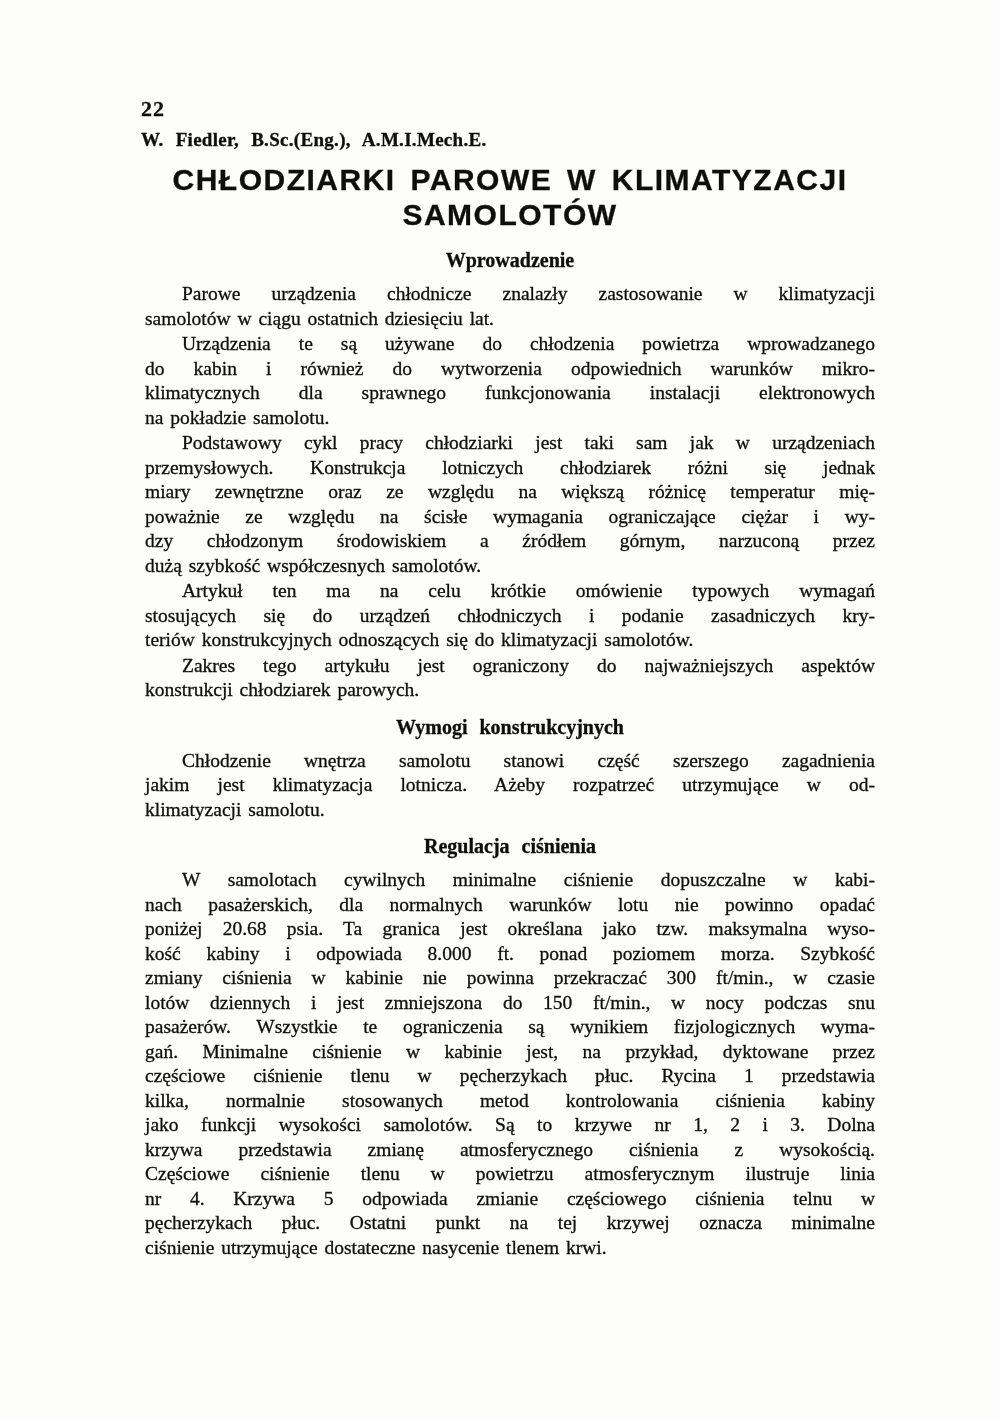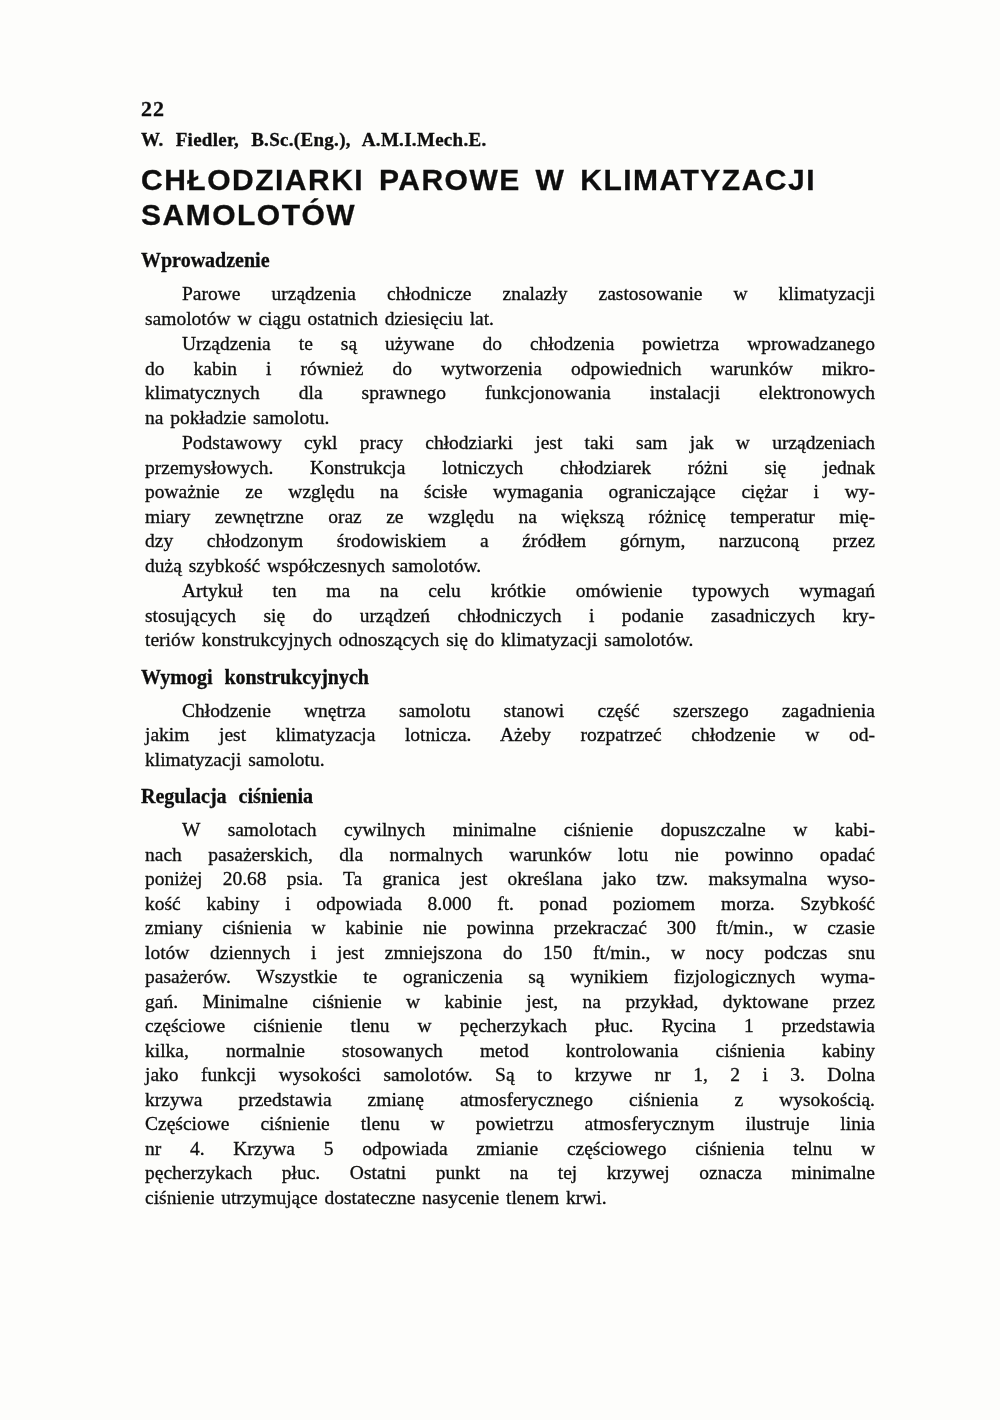--- a/index.html
+++ b/index.html
@@ -32,30 +32,31 @@
     font-weight: 700;
     word-spacing: 7px;
     letter-spacing: 0.3px;
   }
   .title {
     margin: 10px 0 16px 0;
     font-family: "Liberation Sans", "DejaVu Sans", sans-serif;
     font-weight: 700;
     font-size: 30px;
     line-height: 35px;
+    text-align: center;
     letter-spacing: 1.5px;
     word-spacing: 5px;
   }
   .title-line { display: block; }
   .heading {
     margin: 12px 0 10px 0;
     font-size: 20px;
     line-height: 24px;
     font-weight: 700;
-    text-align: left;
+    text-align: center;
     word-spacing: 7px;
   }
   .para { margin: 1px 4px; }
   .line {
     height: 24.5px;
     line-height: 24.5px;
     white-space: nowrap;
     word-spacing: 2px;
     text-align: justify;
     text-align-last: justify;
@@ -84,34 +85,38 @@
       </div>
       <div class="para">
         <div class="line first">Urządzenia te są używane do chłodzenia powietrza wprowadzanego</div>
         <div class="line">do kabin i również do wytworzenia odpowiednich warunków mikro-</div>
         <div class="line">klimatycznych dla sprawnego funkcjonowania instalacji elektronowych</div>
         <div class="line last">na pokładzie samolotu.</div>
       </div>
       <div class="para">
         <div class="line first">Podstawowy cykl pracy chłodziarki jest taki sam jak w urządzeniach</div>
         <div class="line">przemysłowych. Konstrukcja lotniczych chłodziarek różni się jednak</div>
+        <div class="line">miary zewnętrzne oraz ze względu na większą różnicę temperatur mię-</div>
         <div class="line">poważnie ze względu na ścisłe wymagania ograniczające ciężar i wy-</div>
-        <div class="line">miary zewnętrzne oraz ze względu na większą różnicę temperatur mię-</div>
         <div class="line">dzy chłodzonym środowiskiem a źródłem górnym, narzuconą przez</div>
         <div class="line last">dużą szybkość współczesnych samolotów.</div>
       </div>
       <div class="para">
         <div class="line first">Artykuł ten ma na celu krótkie omówienie typowych wymagań</div>
         <div class="line">stosujących się do urządzeń chłodniczych i podanie zasadniczych kry-</div>
         <div class="line last">teriów konstrukcyjnych odnoszących się do klimatyzacji samolotów.</div>
       </div>
+      <div class="para">
+        <div class="line first">Zakres tego artykułu jest ograniczony do najważniejszych aspektów</div>
+        <div class="line last">konstrukcji chłodziarek parowych.</div>
+      </div>
       <div class="heading">Wymogi konstrukcyjnych</div>
       <div class="para">
         <div class="line first">Chłodzenie wnętrza samolotu stanowi część szerszego zagadnienia</div>
-        <div class="line">jakim jest klimatyzacja lotnicza. Ażeby rozpatrzeć chłodzenie w od-</div>
+        <div class="line">jakim jest klimatyzacja lotnicza. Ażeby rozpatrzeć utrzymujące w od-</div>
         <div class="line last">klimatyzacji samolotu.</div>
       </div>
       <div class="heading">Regulacja ciśnienia</div>
       <div class="para">
         <div class="line first">W samolotach cywilnych minimalne ciśnienie dopuszczalne w kabi-</div>
         <div class="line">nach pasażerskich, dla normalnych warunków lotu nie powinno opadać</div>
         <div class="line">poniżej 20.68 psia. Ta granica jest określana jako tzw. maksymalna wyso-</div>
         <div class="line">kość kabiny i odpowiada 8.000 ft. ponad poziomem morza. Szybkość</div>
         <div class="line">zmiany ciśnienia w kabinie nie powinna przekraczać 300 ft/min., w czasie</div>
         <div class="line">lotów dziennych i jest zmniejszona do 150 ft/min., w nocy podczas snu</div>

